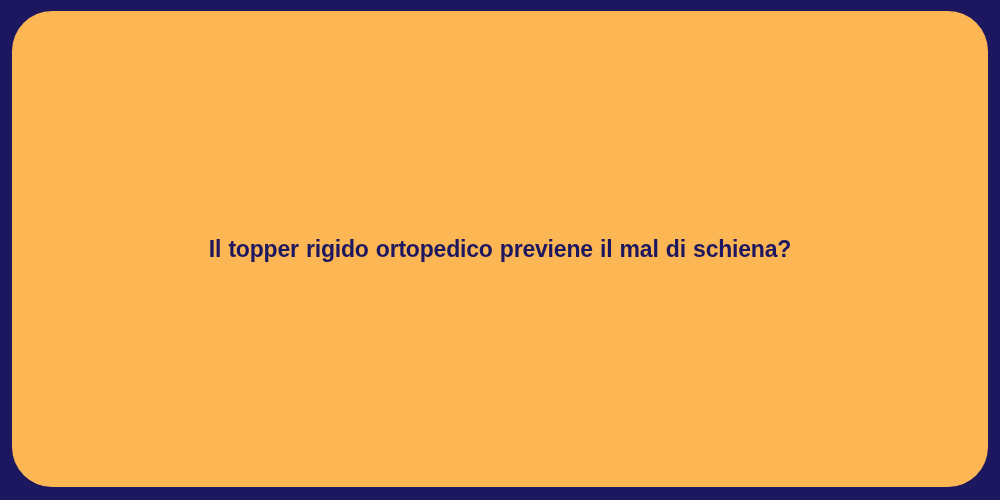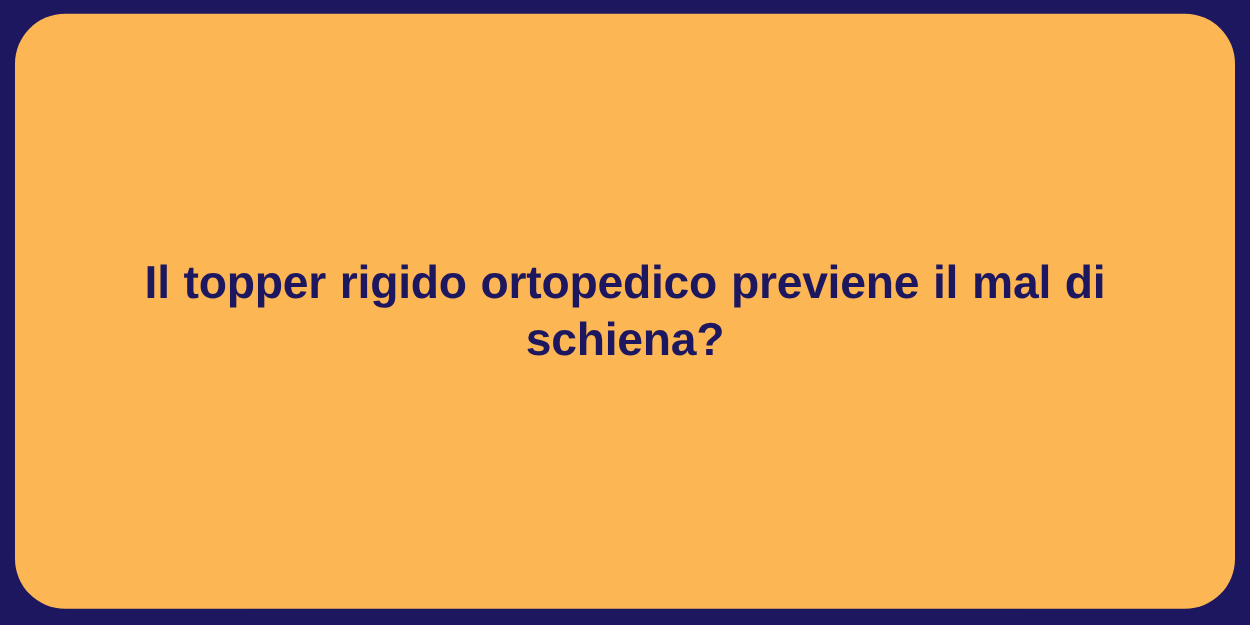--- a/index.html
+++ b/index.html
@@ -43,21 +43,21 @@
     justify-content: center;
   }
 
   #headline {
     display: block;
     width: 92%;
     margin: 0;
     text-align: center;
     color: #1d1760;
     font-family: "Liberation Sans", sans-serif;
-    font-size: 37px;
+    font-size: 23px;
     font-weight: bold;
     line-height: 1.25;
     letter-spacing: -0.2px;
     word-spacing: 1px;
     -webkit-font-smoothing: antialiased;
   }
 </style>
 </head>
 <body>
 

